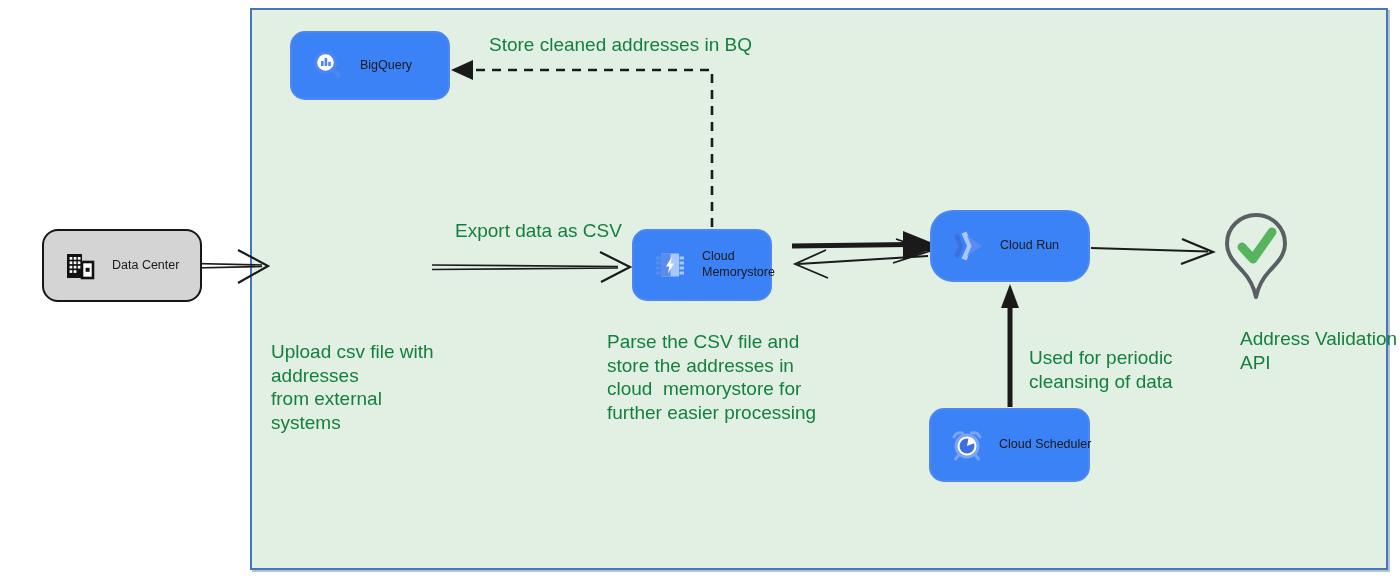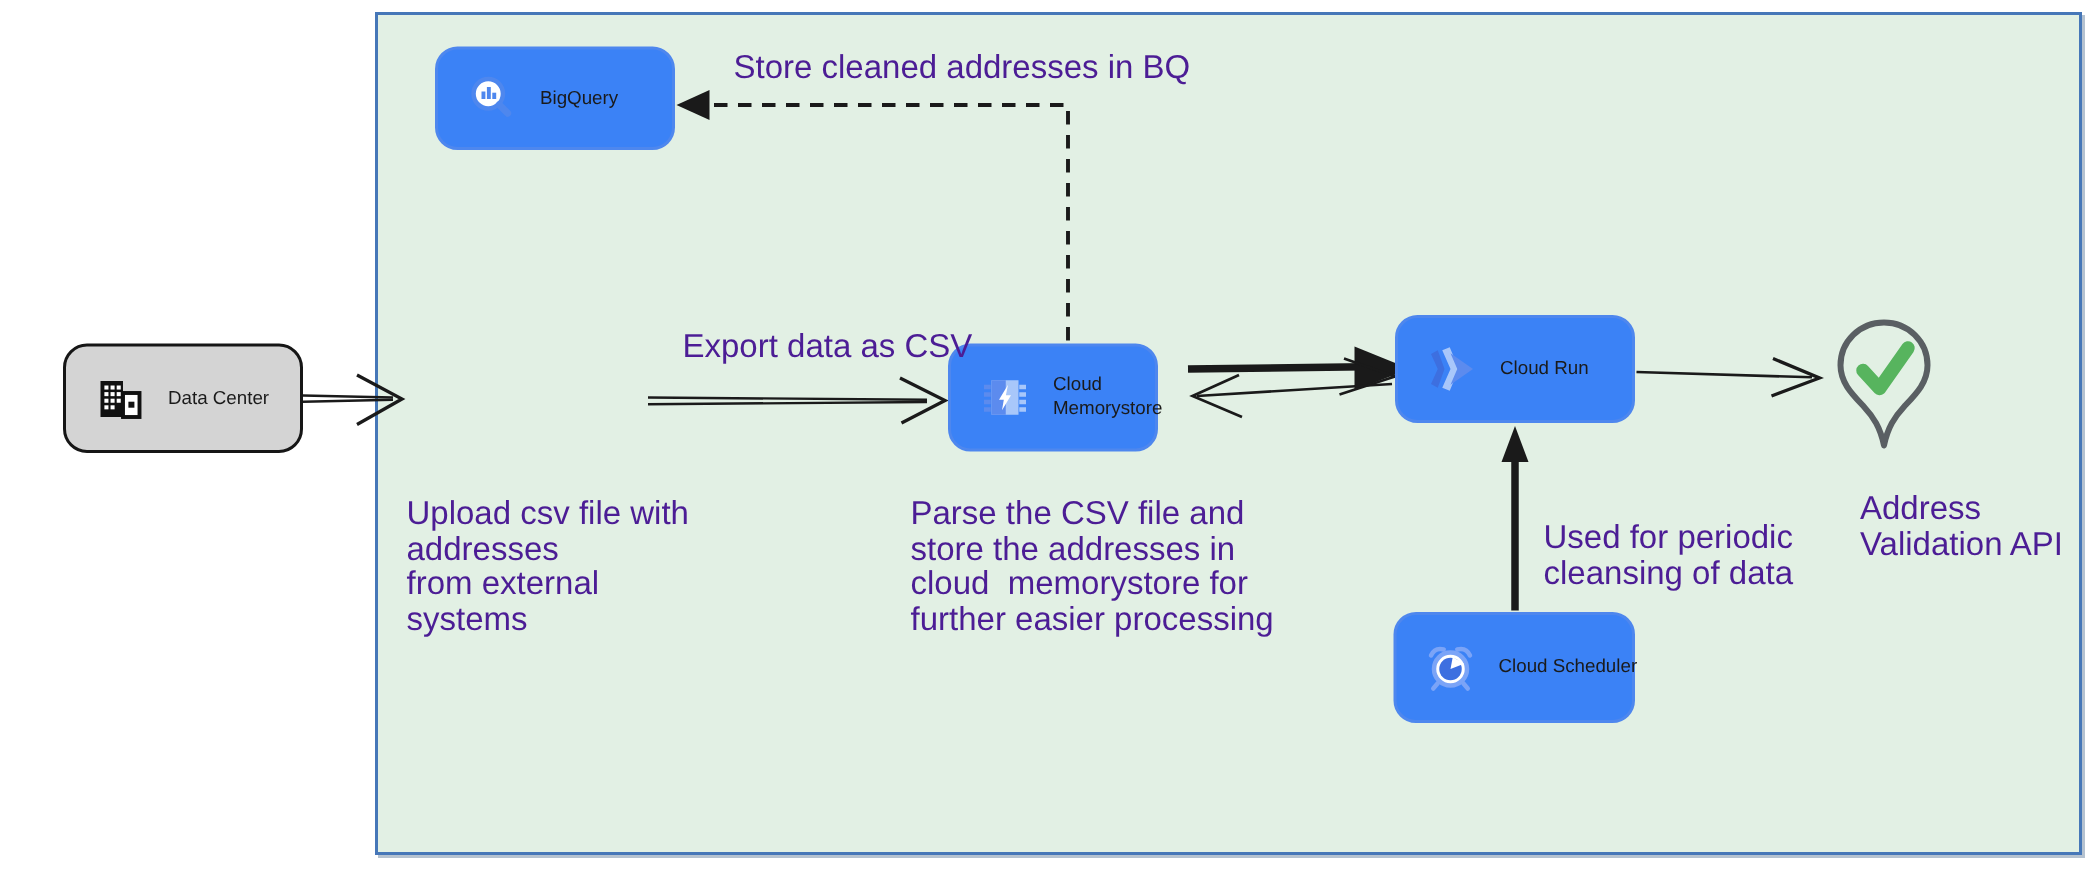--- a/index.html
+++ b/index.html
@@ -16,22 +16,22 @@
   .node{
     position:absolute;display:flex;align-items:center;gap:15px;
     background:#3b82f6;border:2px solid #4e87ee;border-radius:15px;
     box-sizing:border-box;padding-left:19px;z-index:3;
   }
   .node .nlabel{font-size:12.5px;color:#1a1a1a;white-space:nowrap;line-height:1.25;}
   .node .nlabel.wrap{white-space:normal;max-width:86px;}
   .node.external{background:#d4d4d4;border:2.5px solid #161616;border-radius:16px;}
   .icon{display:inline-flex;flex:0 0 auto;}
   .note{
-    position:absolute;z-index:3;font-size:22px;line-height:23.5px;
-    color:#4c1d95;white-space:pre-wrap;
+    position:absolute;z-index:3;font-size:19px;line-height:23.5px;
+    color:#15803d;white-space:pre-wrap;
   }
   .note.nowrap{white-space:nowrap;}
   #pin-wrap{position:absolute;left:1222px;top:211px;z-index:3;}
   #address-api-label{position:absolute;left:1240px;top:327px;width:160px;z-index:3;}
 </style>
 </head>
 <body>
 
 <div id="canvas">
 
@@ -134,21 +134,21 @@
             <rect x="26.5" y="23.5" width="4.5" height="3"></rect>
         </g>
         <rect x="8" y="5.5" width="18" height="23" fill="#a8c7fa"></rect>
         <rect x="8" y="5.5" width="9.5" height="23" fill="#5c8bee"></rect>
         <polygon points="19,8.5 13,18.5 16.2,18.5 15,25.5 21,15.5 17.6,15.5" fill="#fff"></polygon>
       </svg>
     </span>
     <span class="nlabel wrap">Cloud Memorystore</span>
   </div>
 
-  <div class="node" style="left:930px;top:210px;width:160px;height:72px;">
+  <div class="node" style="left:930px;top:210px;width:160px;height:72px;border-radius:23px;">
     <span class="icon">
       <svg width="34" height="34" viewBox="0 0 34 34">
         <polygon points="3,7 7.5,4.5 12,17 7.5,29.5 3,27 7.5,17" fill="#3d6fe0"></polygon>
         <polygon points="10.5,4.5 15.5,2.5 21.5,17 15.5,31.5 10.5,29.5 16,17" fill="#a8c7fa"></polygon>
         <polygon points="16,6.5 31,17 16,27.5 20.5,17" fill="#5c8bee"></polygon>
       </svg>
     </span>
     <span class="nlabel">Cloud Run</span>
   </div>
 
@@ -174,21 +174,21 @@
       </g>
       <g>
         <path d="M20 36 L31 48 L50 21" fill="none" stroke="#57b45e" stroke-width="9" stroke-linecap="round" stroke-linejoin="round"></path>
       </g>
     </svg>
   </div>
   <div id="address-api-label" class="note">Address Validation API</div>
 
   <div class="note nowrap" style="left:489px;top:33px;">Store cleaned addresses in BQ</div>
   <div class="note nowrap" style="left:455px;top:219px;">Export data as CSV</div>
-  <div class="note" style="left:271px;top:330px;width:270px;">Upload csv file with
+  <div class="note" style="left:271px;top:340px;width:270px;">Upload csv file with
 addresses
 from external
 systems</div>
   <div class="note" style="left:607px;top:330px;width:330px;">Parse the CSV file and
 store the addresses in
 cloud  memorystore for
 further easier processing</div>
   <div class="note" style="left:1029px;top:346px;width:220px;">Used for periodic
 cleansing of data</div>
 

